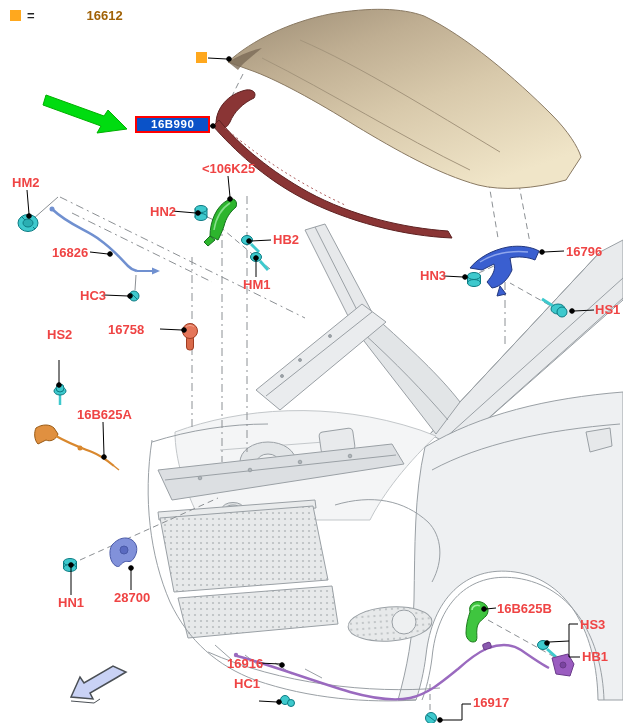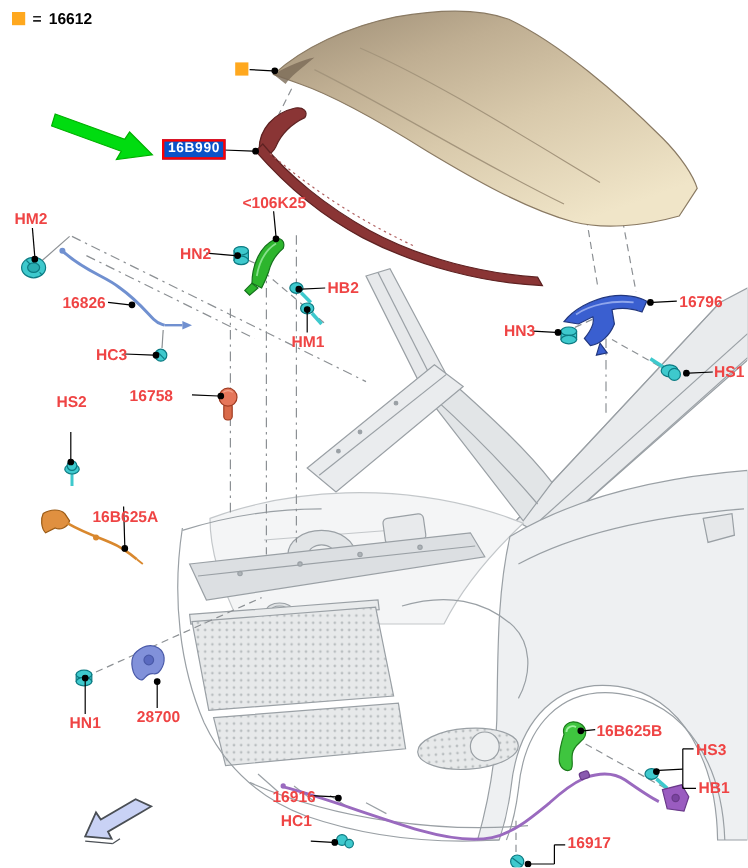--- a/index.html
+++ b/index.html
@@ -3,26 +3,26 @@
 <meta charset="utf-8">
 <style>
   html,body{margin:0;padding:0;background:#fff;}
   .page{position:relative;width:623px;height:723px;background:#fff;overflow:hidden;
         font-family:"Liberation Sans",sans-serif;}
   svg{position:absolute;left:0;top:0;}
   .callout{position:absolute;color:#ef4444;font-weight:bold;font-size:13px;line-height:14px;
            white-space:nowrap;cursor:pointer;}
   .hl{position:absolute;left:135px;top:116px;background:#0A52C8;color:#fff;
       border:2px solid #FF0000;font-weight:bold;font-size:11.5px;line-height:13px;
-      padding:0 3px;letter-spacing:0.5px;cursor:pointer;}
+      padding:0 14px;letter-spacing:0.5px;cursor:pointer;}
   .legend{position:absolute;left:10px;top:8px;display:flex;align-items:center;gap:6px;
           font-weight:bold;font-size:13px;}
   .legend .sq{width:11px;height:11px;background:#FFA81E;display:inline-block;}
   .legend .eq{color:#222;}
-  .legend .num{color:#000000;cursor:pointer;}
+  .legend .num{color:#a16207;cursor:pointer;margin-left:46px;}
 </style>
 </head>
 <body>
 
 <div class="page">
 
 <svg width="623" height="723" viewBox="0 0 623 723">
   <defs>
     <linearGradient id="hoodGrad" x1="0" y1="0" x2="0.7" y2="1">
       <stop offset="0" stop-color="#9C8C74"></stop>
@@ -322,21 +322,21 @@
 
 <div class="callout" style="left:12px;top:176px">HM2</div>
 <div class="callout" style="left:52px;top:246px">16826</div>
 <div class="callout" style="left:80px;top:289px">HC3</div>
 <div class="callout" style="left:150px;top:205px">HN2</div>
 <div class="callout" style="left:202px;top:162px">&lt;106K25</div>
 <div class="callout" style="left:273px;top:233px">HB2</div>
 <div class="callout" style="left:243px;top:278px">HM1</div>
 <div class="callout" style="left:108px;top:323px">16758</div>
 <div class="callout" style="left:47px;top:328px">HS2</div>
-<div class="callout" style="left:77px;top:424px">16B625A</div>
+<div class="callout" style="left:77px;top:408px">16B625A</div>
 <div class="callout" style="left:58px;top:596px">HN1</div>
 <div class="callout" style="left:114px;top:591px">28700</div>
 <div class="callout" style="left:227px;top:657px">16916</div>
 <div class="callout" style="left:234px;top:677px">HC1</div>
 <div class="callout" style="left:497px;top:602px">16B625B</div>
 <div class="callout" style="left:580px;top:618px">HS3</div>
 <div class="callout" style="left:582px;top:650px">HB1</div>
 <div class="callout" style="left:473px;top:696px">16917</div>
 <div class="callout" style="left:420px;top:269px">HN3</div>
 <div class="callout" style="left:566px;top:245px">16796</div>

